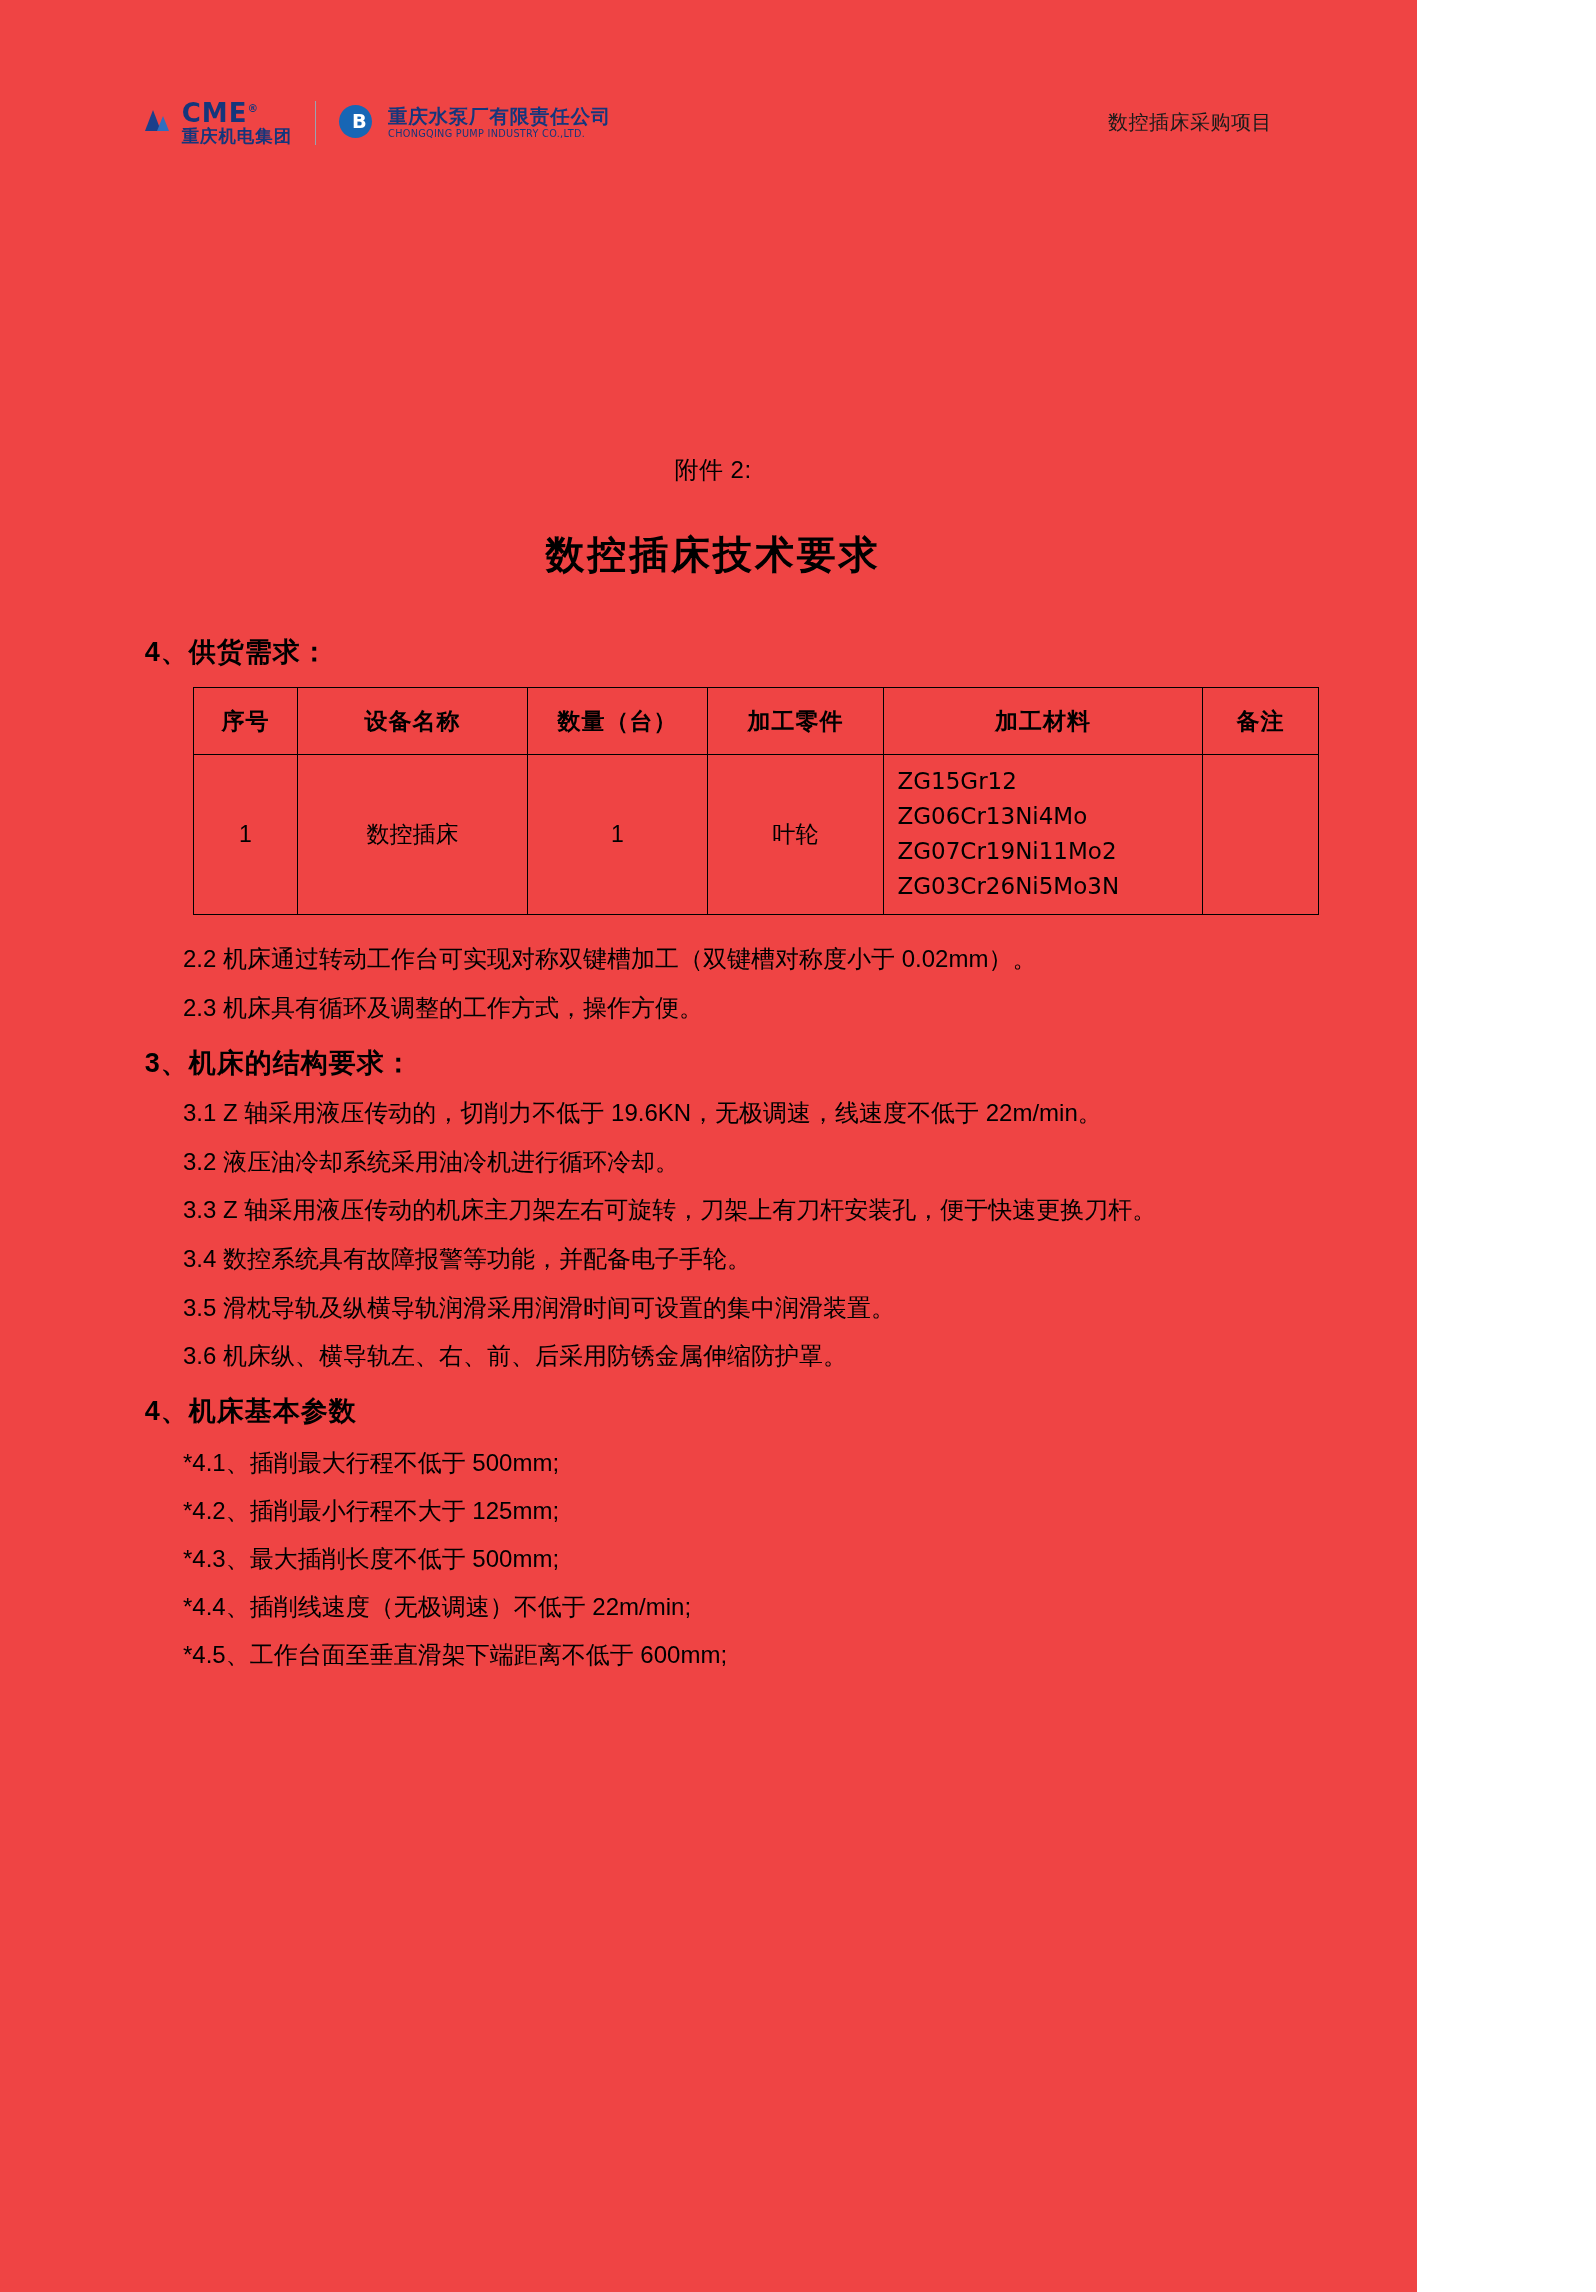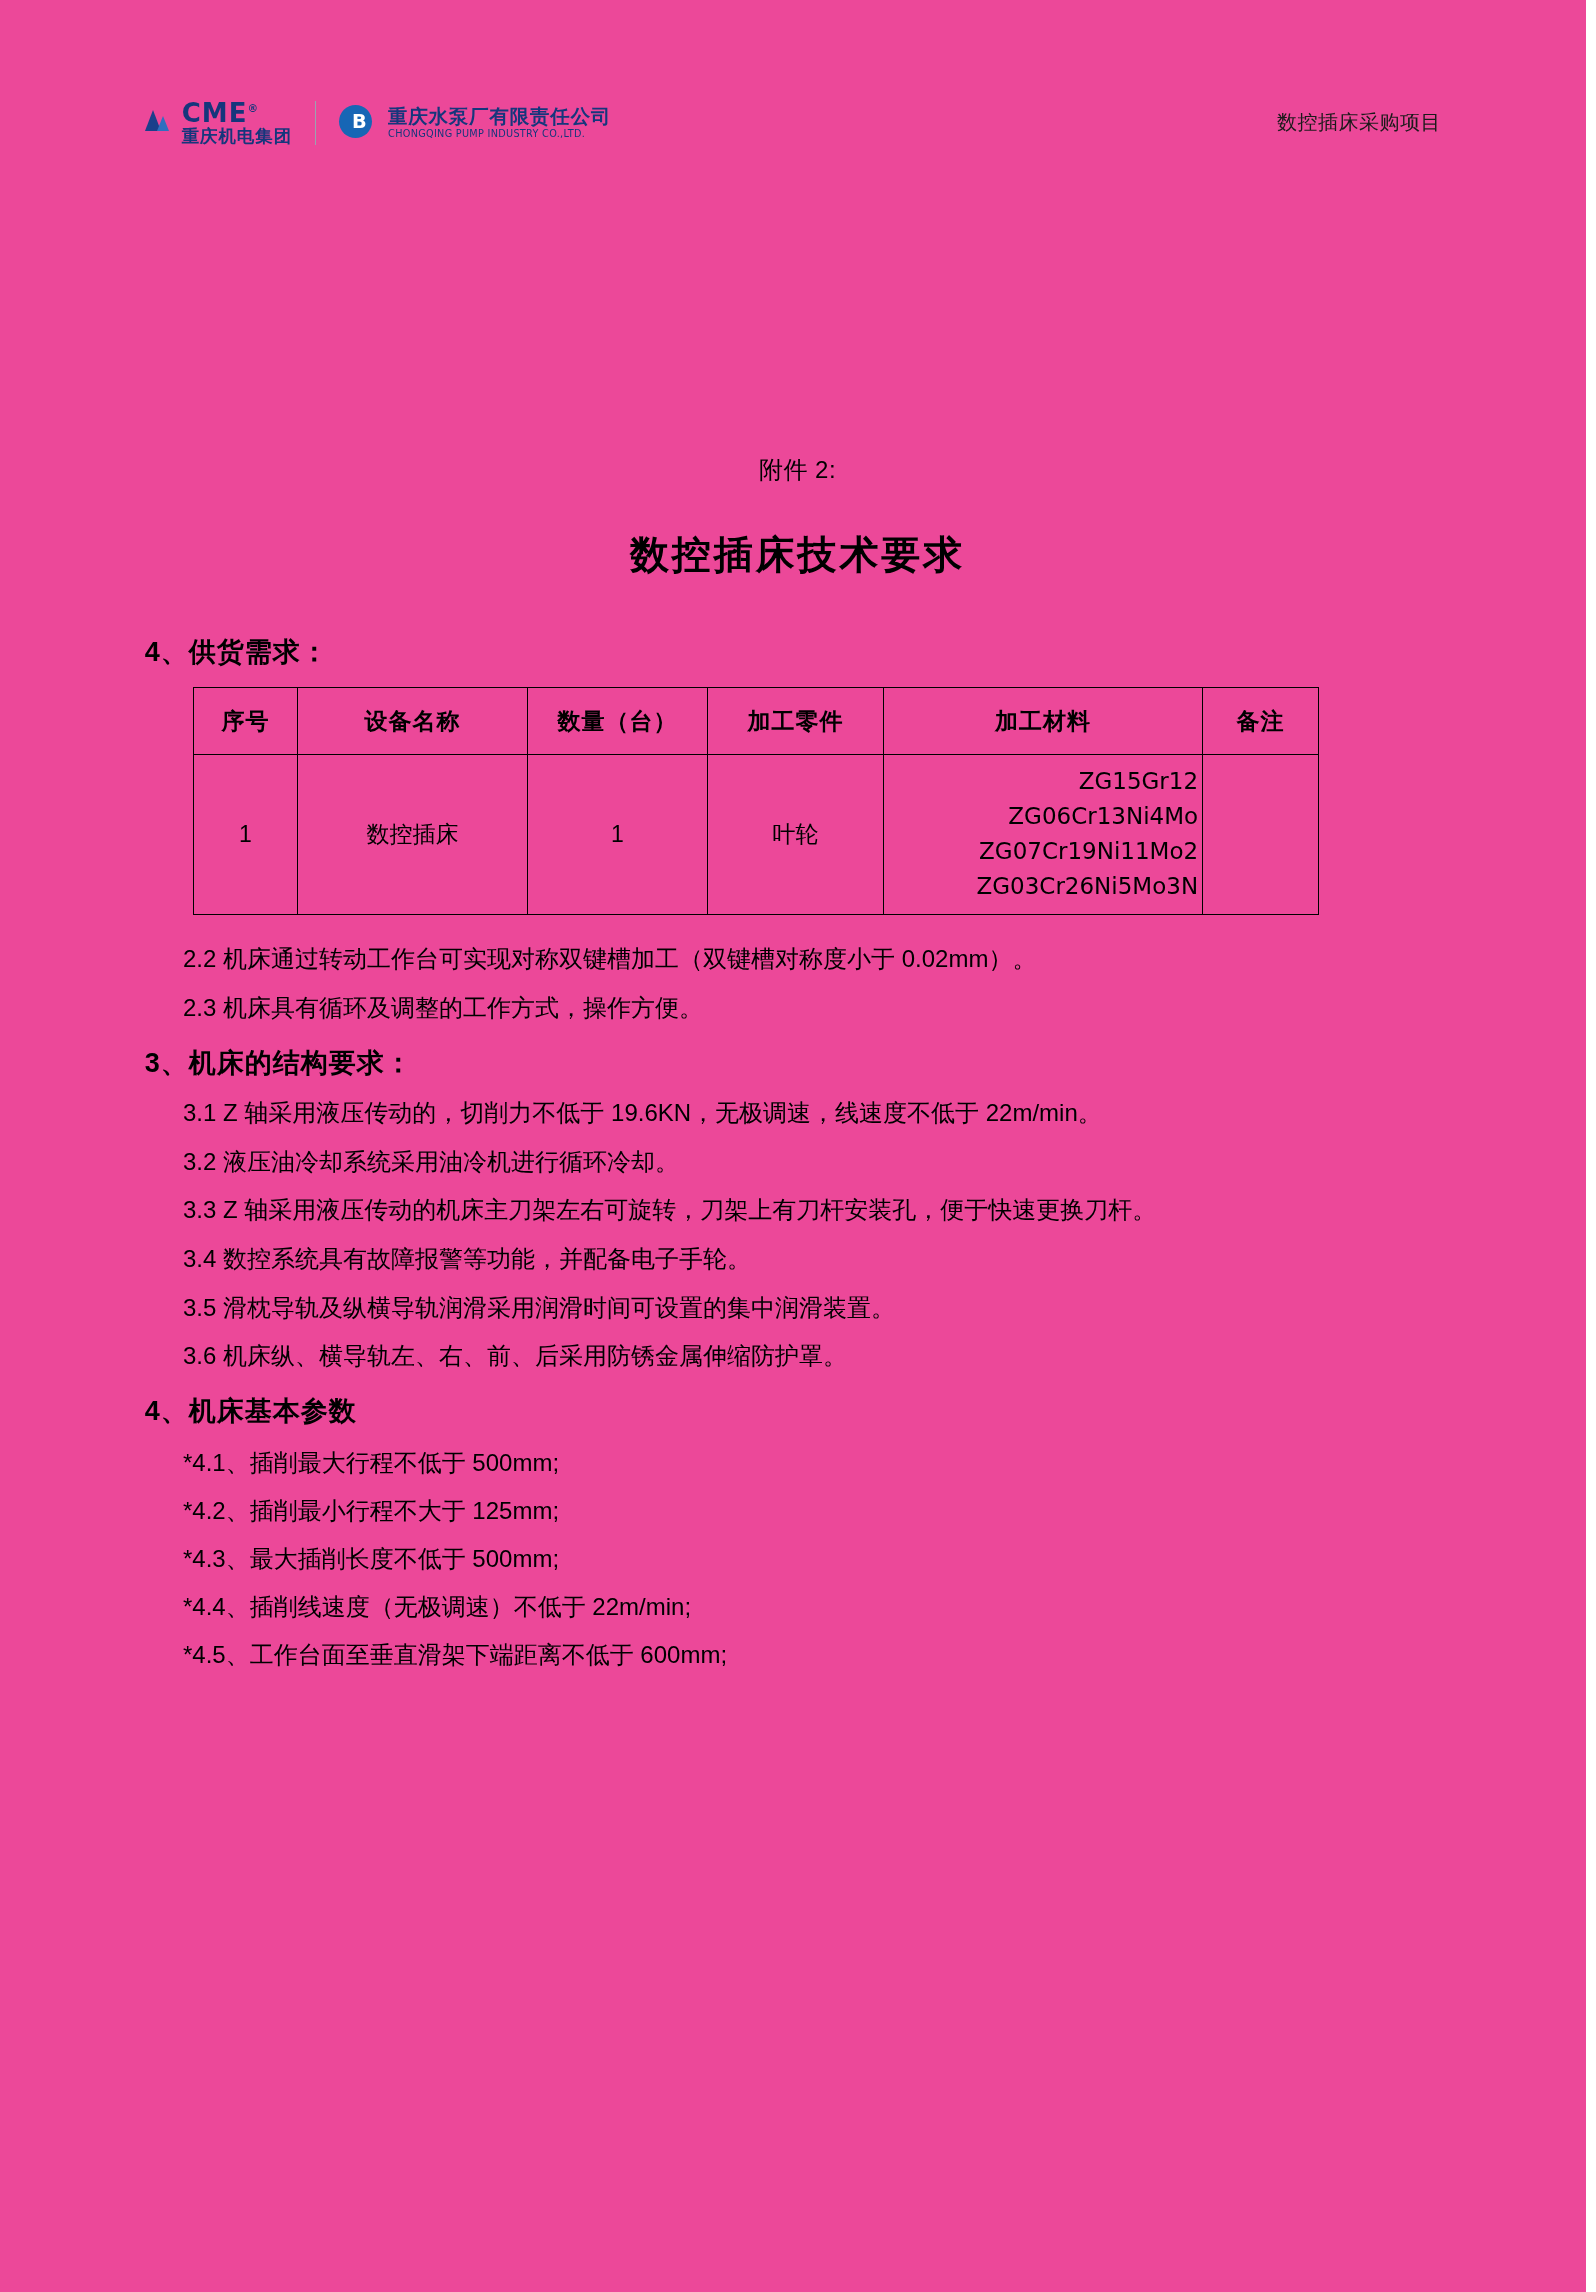--- a/index.html
+++ b/index.html
@@ -6,23 +6,23 @@
     margin: 0;
     padding: 0;
     background: #ffffff;
   }
   body {
     font-family: "Liberation Sans", sans-serif;
     color: #000000;
   }
   .page {
     position: relative;
-    width: 1586px;
+    width: 1417px;
     height: 2292px;
-    background: #ec4899;
+    background: #ef4444;
     box-sizing: border-box;
     padding: 0;
     overflow: hidden;
   }
 
   
   .header {
     position: absolute;
     top: 85px;
     left: 145px;
@@ -192,21 +192,21 @@
     vertical-align: middle;
     font-size: 23px;
     padding: 9.7px 3.9px;
   }
   table.spec th {
     font-weight: bold;
     letter-spacing: 1px;
     height: 46px;
   }
   table.spec td.materials {
-    text-align: right;
+    text-align: left;
     padding-left: 13.5px;
     line-height: 1.52;
     font-family: "DejaVu Sans", sans-serif;
     font-size: 23px;
   }
   .col-no    { width: 104px; }
   .col-name  { width: 230px; }
   .col-qty   { width: 180px; }
   .col-part  { width: 176px; }
   .col-mat   { width: 319px; }

